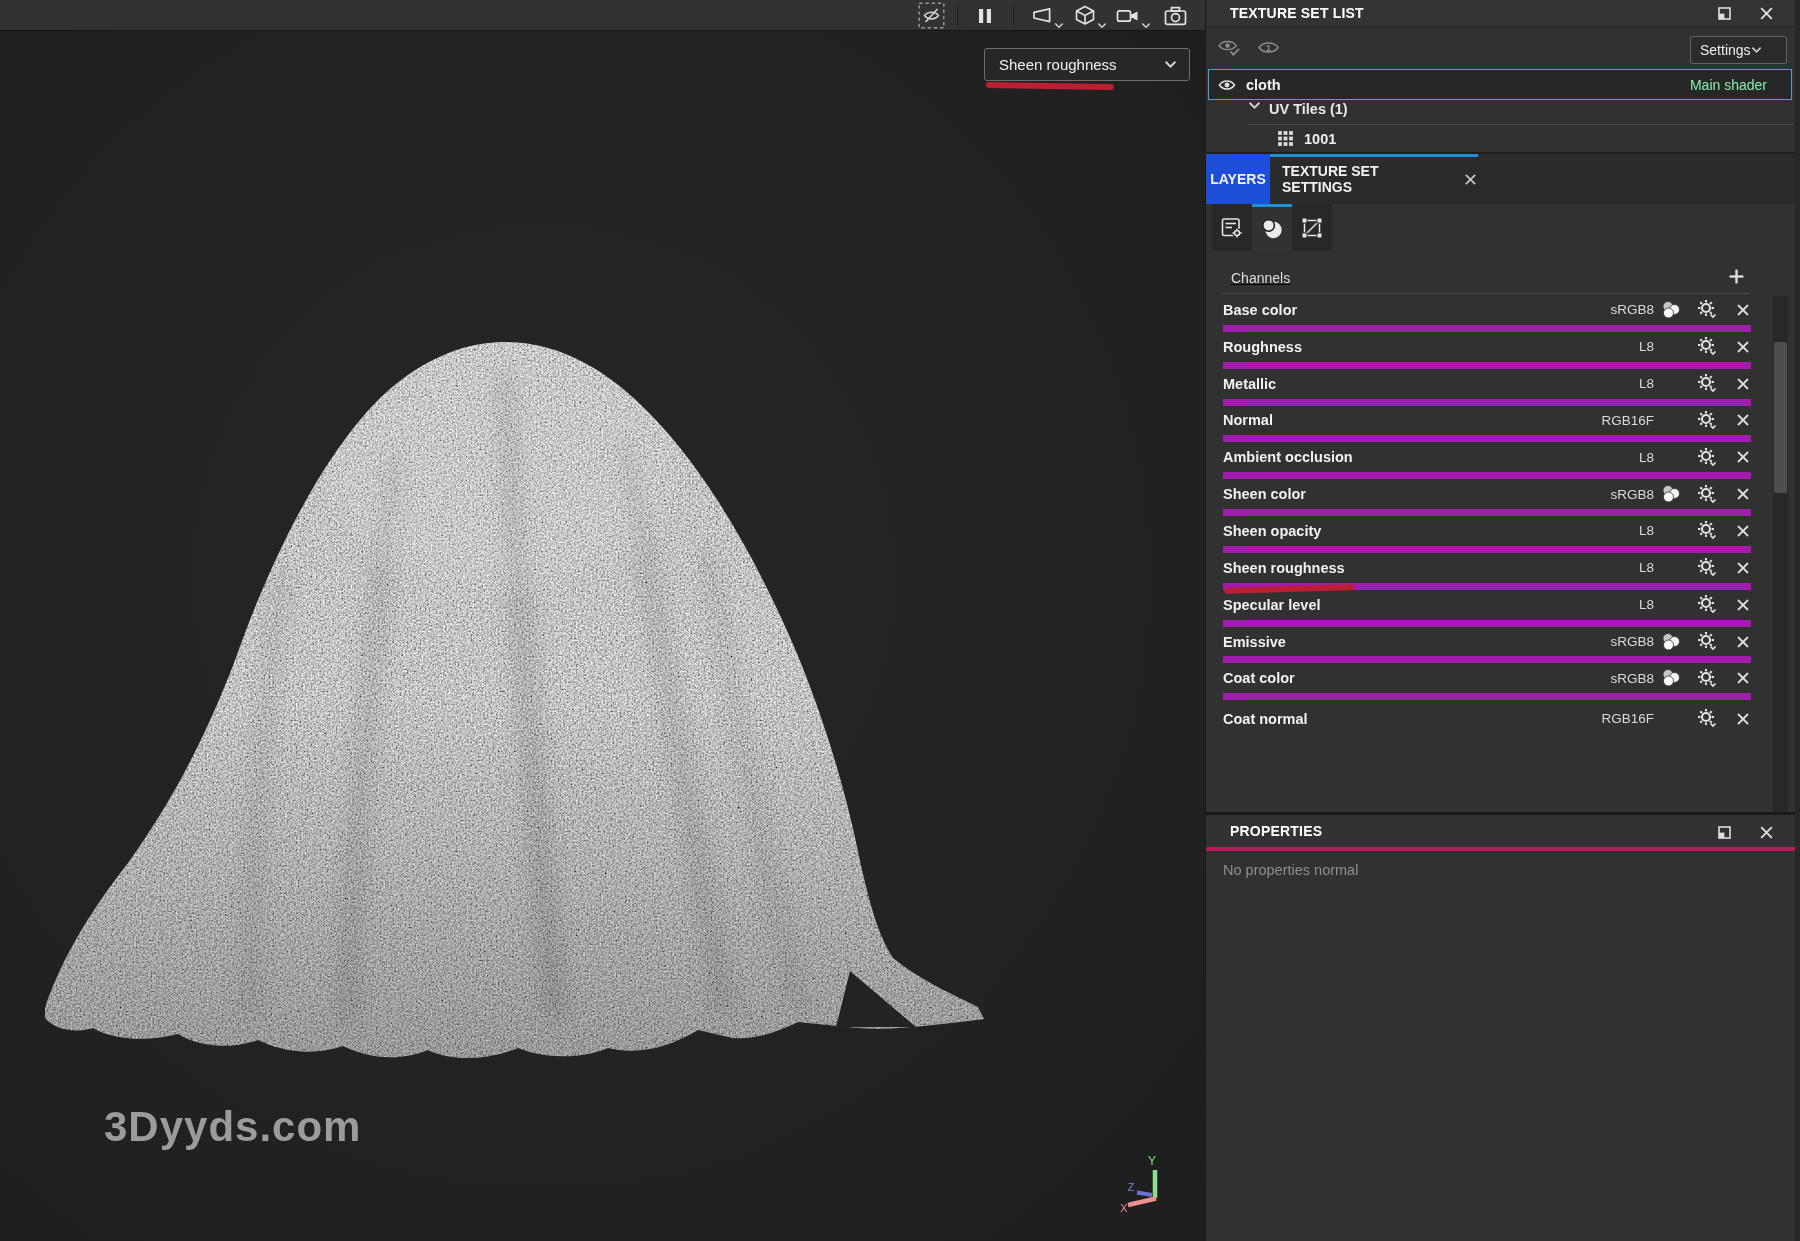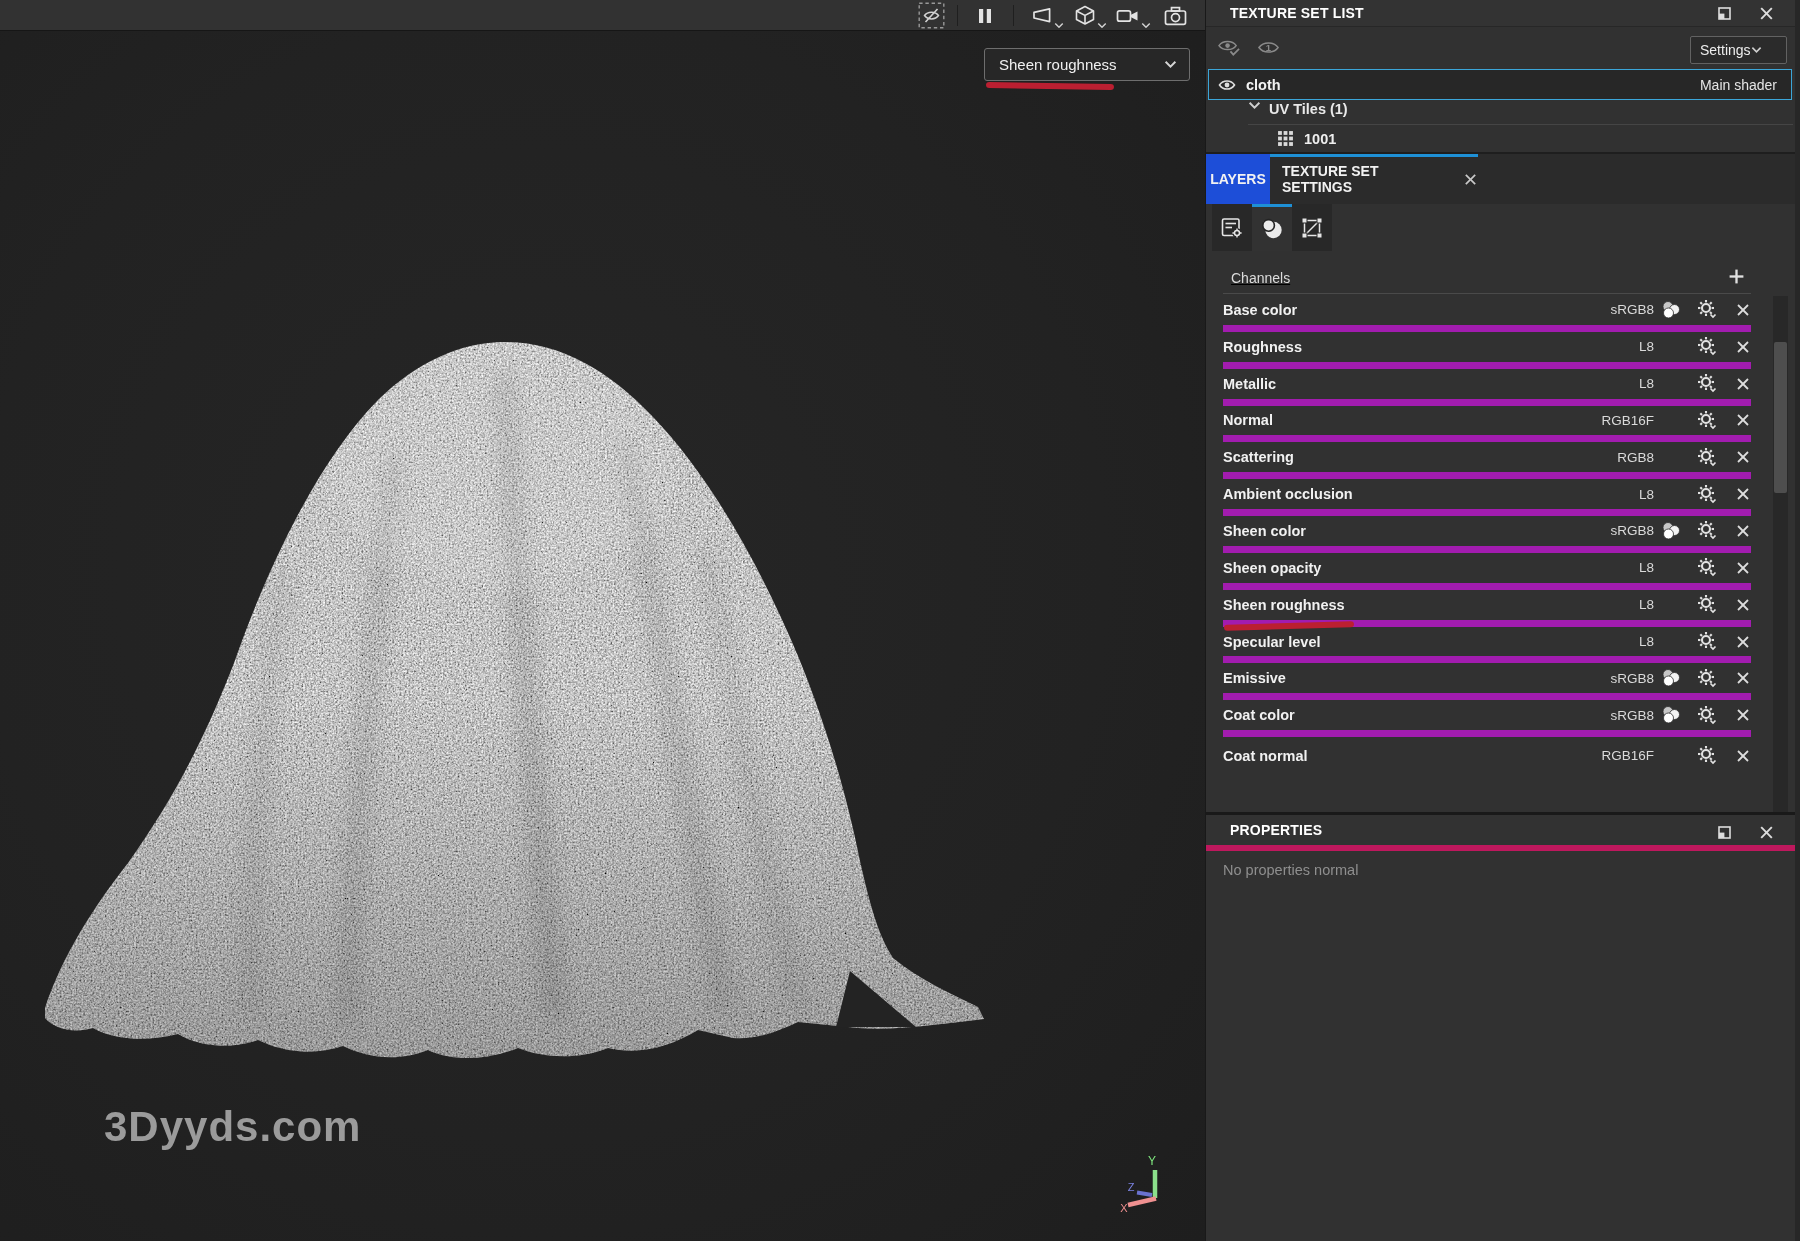--- a/index.html
+++ b/index.html
@@ -47,21 +47,21 @@
   #settings-btn { position:absolute; left:484px; top:9px; width:97px; height:28px;
     background:#2b2b2b; border:1px solid #626262; border-radius:2px; display:flex;
     align-items:center; padding:0 8px 0 9px; color:#ededed; font-size:14px; }
   #settings-btn span { flex:1; }
 
   #cloth-row { position:absolute; left:2px; top:69px; width:584px; height:31px;
     background:#272727; border:1px solid #3ba6d9; display:flex; align-items:center;
     color:#f2f2f2; }
   #cloth-row .eye { color:#dddddd; margin:0 10px 0 9px; display:flex; }
   #cloth-row .set-name { font-size:14.5px; font-weight:700; flex:1; }
-  #cloth-row .shader { font-size:14px; color:#e5e5e5; margin-right:14px;text-align:right; }
+  #cloth-row .shader { font-size:14px; color:#86efac; margin-right:24px;text-align:right; }
 
   #uv-row { position:absolute; left:0; top:101px; width:595px; height:26px;
     display:flex; color:#e9e9e9; }
   #uv-row .chev { margin-left:42px; color:#cfcfcf; display:flex; }
   #uv-row .uv-label { font-size:14.5px; font-weight:700; margin-left:8px; }
   #uv-divider { position:absolute; left:42px; top:124px; width:545px; height:1px; background:#454545; }
 
   #tile-row { position:absolute; left:0; top:126px; width:595px; height:25px;
     display:flex; align-items:center; color:#eeeeee; }
   #tile-row .grid { margin-left:71px; color:#d9d9d9; display:flex; }
@@ -101,21 +101,21 @@
   .ch-close { width:16px; height:16px; margin-left:17px; color:#dddddd; display:flex; align-items:center; }
   .ch-underline { position:absolute; left:1px; top:33px; width:130px; height:6px;
     background:#bb1f31; border-radius:4px/60%; transform:rotate(-1.6deg); z-index:3; }
 
   #ch-scroll-track { position:absolute; left:567px; top:296px; width:15px; height:516px; background:#282828; }
   #ch-scroll-thumb { position:absolute; left:1px; top:46px; width:13px; height:151px;
     background:#4e4e4e; border-radius:2px; }
 
   
   #props-divider { position:absolute; left:0; top:812px; width:595px; height:3px; background:#191919; }
-  #props-header-wrap { top:815px; height:36px; background:#323232; border-bottom:6px solid #be185d; }
+  #props-header-wrap { top:815px; height:36px; background:#323232; border-bottom:4px solid #be185d; }
   #props-empty { position:absolute; left:17px; top:862px; font-size:14.5px; color:#8f8f8f; }
 
   svg { display:block; }
 </style>
 </head>
 <body>
 
 <svg width="0" height="0" style="position:absolute">
   <defs>
     <symbol id="i-eye" viewBox="0 0 18 18">
@@ -548,40 +548,20 @@
               <use href="#i-gear"></use>
             </svg>
           </span>
           <span class="ch-close">
             <svg width="16" height="16" viewBox="0 0 16 16">
               <use href="#i-x"></use>
             </svg>
           </span>
         </div>
 
-        <div class="channel-row">
-          <span class="ch-label">Scattering</span>
-
-          <span class="ch-format">RGB8</span>
-          <span class="ch-coloricon" style="visibility: hidden;">
-            <svg width="22" height="22">
-              <use href="#i-circles"></use>
-            </svg>
-          </span>
-          <span class="ch-gear">
-            <svg width="21" height="21">
-              <use href="#i-gear"></use>
-            </svg>
-          </span>
-          <span class="ch-close">
-            <svg width="16" height="16" viewBox="0 0 16 16">
-              <use href="#i-x"></use>
-            </svg>
-          </span>
-        </div>
 
         <div class="channel-row">
           <span class="ch-label">Ambient occlusion</span>
 
           <span class="ch-format">L8</span>
           <span class="ch-coloricon" style="visibility: hidden;">
             <svg width="22" height="22">
               <use href="#i-circles"></use>
             </svg>
           </span>

